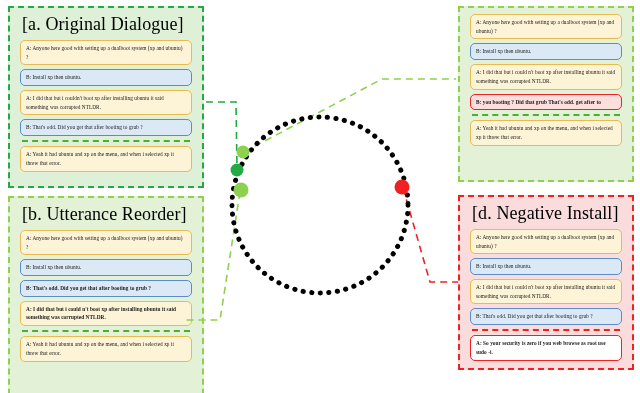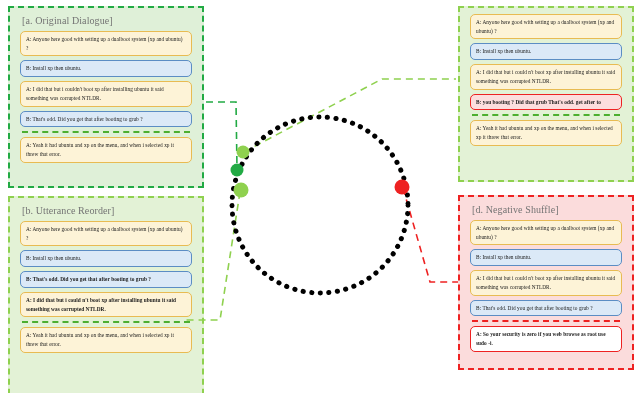--- a/index.html
+++ b/index.html
@@ -12,22 +12,22 @@
   }
   .stage{position:absolute;left:0;top:0;width:640px;height:393px;}
 
   
   .panel{
     position:absolute;
     box-sizing:border-box;
     padding:6px 8px 7px 8px;
   }
   .panel-title{
-    font-size:10px;
-    color:#737373;
+    font-size:18px;
+    color:#000000;
     letter-spacing:.1px;
     margin:1px 0 5px 4px;
     line-height:1.1;
     white-space:nowrap;
   }
 
   .p-a{ left:8px;  top:6px;   width:196px; height:182px;
         background:#dff0d8; border:2px dashed #22aa44; }
   .p-b{ left:8px;  top:196px; width:196px; height:209px;
         background:#e3f2d6; border:2px dashed #8fd14f; }
@@ -101,21 +101,21 @@
   <div class="panel p-c">
     <div class="bubble bub-a">A: Anyone here good with setting up a dualboot system (xp and ubuntu) ?</div>
     <div class="bubble bub-b">B: Install xp then ubuntu.</div>
     <div class="bubble bub-a">A: I did that but i could n't boot xp after installing ubuntu it said something was corrupted NTLDR.</div>
     <div class="bubble bub-red">B: you booting ? Did that grub That's odd. get after to</div>
     <div class="divider"></div>
     <div class="bubble bub-a">A: Yeah it had ubuntu and xp on the menu, and when i selected xp it threw that error.</div>
   </div>
 
   <div class="panel p-d">
-    <div class="panel-title">[d. Negative Shuffle]</div>
+    <div class="panel-title">[d. Negative Install]</div>
     <div class="bubble bub-a">A: Anyone here good with setting up a dualboot system (xp and ubuntu) ?</div>
     <div class="bubble bub-b">B: Install xp then ubuntu.</div>
     <div class="bubble bub-a">A: I did that but i could n't boot xp after installing ubuntu it said something was corrupted NTLDR.</div>
     <div class="bubble bub-b">B: That's odd. Did you get that after booting to grub ?</div>
     <div class="divider divider-red"></div>
     <div class="bubble bub-red2">A: So your security is zero if you web browse as root use sudo -i.</div>
   </div>
 
   <svg class="overlay" viewBox="0 0 640 393">
 

